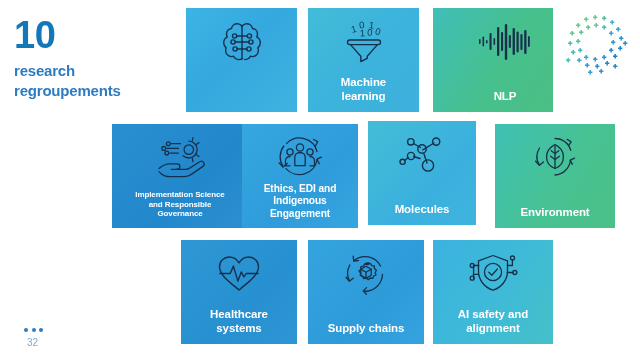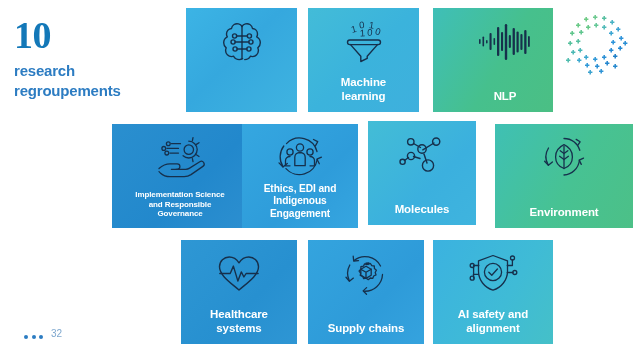--- a/index.html
+++ b/index.html
@@ -20,21 +20,20 @@
     position: absolute;
     left: 14px; top: 16px;
     width: 165px;
   }
   #big-number {
     font-size: 38px;
     font-weight: 700;
     color: #1378B8;
     line-height: 1.0;
     letter-spacing: -0.5px;
-    font-family: Liberation Serif, serif;
   }
   #subtitle {
     margin-top: 7px;
     font-size: 15px;
     font-weight: 700;
     color: #2C7CC2;
     line-height: 1.32;
     letter-spacing: -0.2px;
   }
   #subtitle .l2 { display: block; }
@@ -83,38 +82,39 @@
   #card-nlp             { left:433px; top:8px;  width:120px; height:104px;
       background: linear-gradient(120deg, #3FBFB8 0%, #46C08D 55%, #4BBF84 100%); padding-left: 24px; }
 
   
   #card-implementation  { left:112px; top:124px; width:136px; height:104px;
       background: linear-gradient(135deg, #2A8FCF 0%, #2288CC 60%, #2C8FD0 100%); }
   #card-ethics          { left:242px; top:124px; width:116px; height:104px;
       background: linear-gradient(135deg, #35A7E0 0%, #2E9CDA 60%, #36A6E0 100%); }
   #card-molecules       { left:368px; top:121px; width:108px; height:104px;
       background: linear-gradient(135deg, #43BDD6 0%, #3BB0DE 60%, #3FB4DE 100%); }
-  #card-environment     { left:495px; top:124px; width:138px; height:104px;
+  #card-environment     { left:495px; top:124px; width:120px; height:104px;
       background: linear-gradient(120deg, #3FC0B4 0%, #47C293 55%, #4CC087 100%); }
 
   
   #card-healthcare      { left:181px; top:240px; width:116px; height:104px;
       background: linear-gradient(135deg, #2E97D4 0%, #2790D0 60%, #2E96D4 100%); }
   #card-supply-chains   { left:308px; top:240px; width:116px; height:104px;
       background: linear-gradient(135deg, #34A4DE 0%, #2E9BD9 60%, #35A3DE 100%); }
   #card-ai-safety       { left:433px; top:240px; width:120px; height:104px;
       background: linear-gradient(120deg, #3BB2E0 0%, #3FBBD6 60%, #45C0C8 100%); }
 
   
   #footer {
     position: absolute;
     left: 24px; top: 328px;
     display: flex;
-    align-items: flex-end;
+    align-items: flex-start;
     gap: 5px;
+    flex-direction: column;
   }
   #footer .dots { display: flex; gap: 3.5px; align-items: center; }
   #footer .dots i {
     display: block; width: 4px; height: 4px;
     border-radius: 50%;
     background: #2C7CC2;
   }
   #page-number {
     font-size: 10px;
     color: #7FA8CF;

